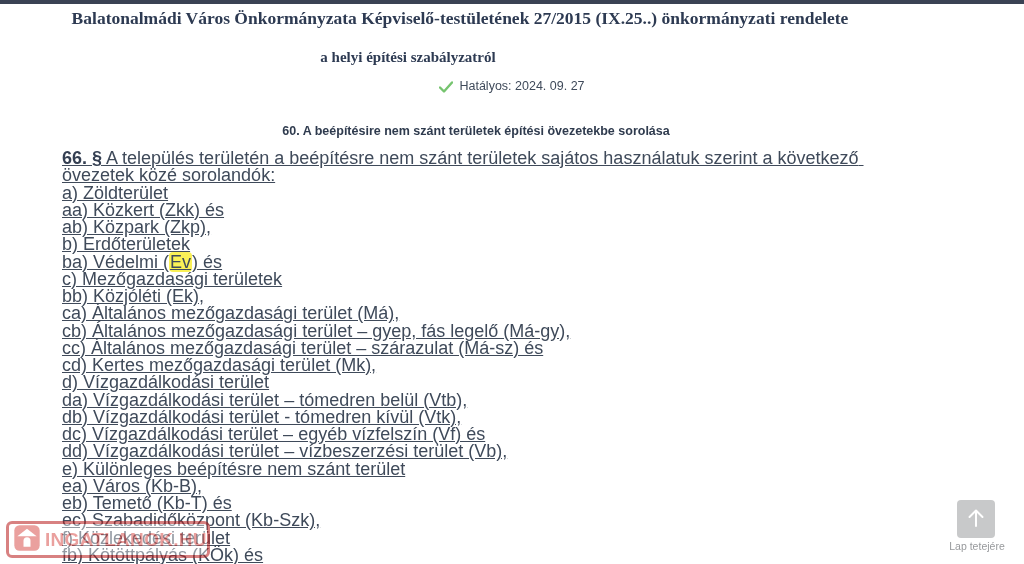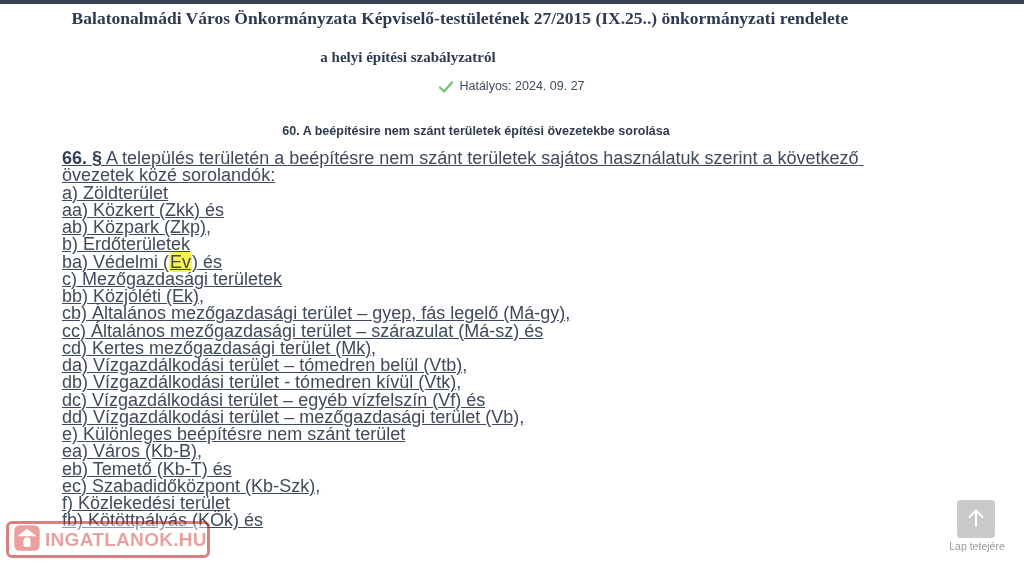--- a/index.html
+++ b/index.html
@@ -55,27 +55,29 @@
   <div class="article">
     <div class="line"><b>66. §</b><span> A település területén a beépítésre nem szánt területek sajátos használatuk szerint a következő övezetek közé sorolandók:</span></div>
     <div>
         <div class="line">a) Zöldterület</div>
         <div class="line">aa) Közkert (Zkk) és</div>
         <div class="line">ab) Közpark (Zkp),</div>
         <div class="line">b) Erdőterületek</div>
         <div class="line"><span>ba) Védelmi (</span><mark class="hl">Ev</mark><span>) és</span></div>
         <div class="line">c) Mezőgazdasági területek</div>
         <div class="line">bb) Közjóléti (Ek),</div>
+        <div class="line">ca) Általános mezőgazdasági terület (Má),</div>
         <div class="line">cb) Általános mezőgazdasági terület – gyep, fás legelő (Má-gy),</div>
         <div class="line">cc) Általános mezőgazdasági terület – szárazulat (Má-sz) és</div>
         <div class="line">cd) Kertes mezőgazdasági terület (Mk),</div>
+        <div class="line">d) Vízgazdálkodási terület</div>
         <div class="line">da) Vízgazdálkodási terület – tómedren belül (Vtb),</div>
         <div class="line">db) Vízgazdálkodási terület - tómedren kívül (Vtk),</div>
         <div class="line">dc) Vízgazdálkodási terület – egyéb vízfelszín (Vf) és</div>
-        <div class="line">dd) Vízgazdálkodási terület – mezőgazdasági terület (Vb),</div>
+        <div class="line">dd) Vízgazdálkodási terület – vízbeszerzési terület (Vb),</div>
         <div class="line">e) Különleges beépítésre nem szánt terület</div>
         <div class="line">ea) Város (Kb-B),</div>
         <div class="line">eb) Temető (Kb-T) és</div>
         <div class="line">ec) Szabadidőközpont (Kb-Szk),</div>
         <div class="line">f) Közlekedési terület</div>
         <div class="line">fb) Kötöttpályás (KÖk) és</div>
       </div>
   </div>
 
   <div class="watermark">

